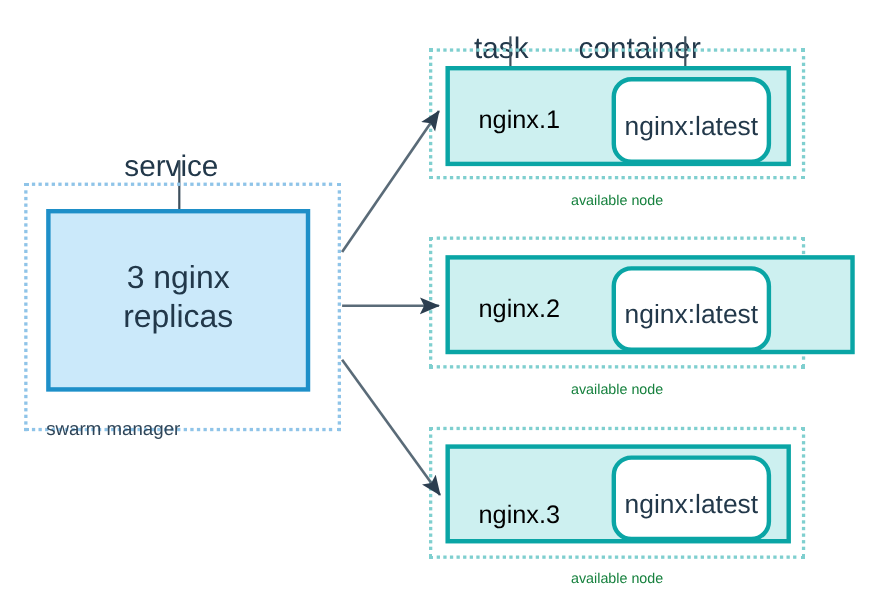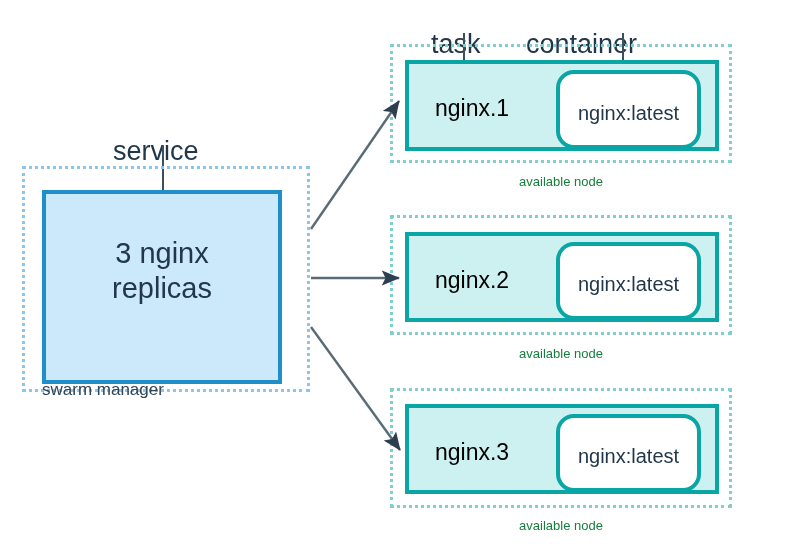--- a/index.html
+++ b/index.html
@@ -84,21 +84,21 @@
     position: absolute;
     background: #ffffff;
     border: 4px solid #0aa5a5;
     border-radius: 18px;
     box-sizing: border-box;
   }
   .container-text {
     position: absolute;
     left: 0; right: 0;
     text-align: center;
-    font-size: 20px;
+    font-size: 24px;
     color: #22384a;
   }
   .node-caption {
     position: absolute;
     text-align: center;
     font-size: 13px;
     color: #15803d;
   }
 
   
@@ -118,49 +118,49 @@
   <div class="lbl callout-label" style="left:113px; top:110px;">service</div>
   <div class="leader" style="left:162px; top:146px; height:84px;"></div>
 
   <div class="lbl callout-label" style="left:431px; top:3px;">task</div>
   <div class="leader" style="left:463px; top:33px; height:52px;"></div>
 
   <div class="lbl callout-label" style="left:526px; top:3px;">container</div>
   <div class="leader" style="left:622px; top:33px; height:56px;"></div>
 
   <div class="dotted-blue" style="left:22px; top:166px; width:288px; height:226px;"></div>
-  <div class="service-box" style="left:42px; top:190px; width:240px; height:194px;">
+  <div class="service-box" style="left:42px; top:190px; width:240px; height:166px;">
     <div class="service-text" style="top:42px;">
       <span>3 nginx</span><br>
       <span>replicas</span>
     </div>
   </div>
   <div class="lbl caption" style="left:42px; top:353px; width:240px; text-align:left;">swarm manager</div>
 
   <div class="dotted-teal" style="left:390px; top:44px; width:342px; height:119px;"></div>
   <div class="task-box" style="left:405px; top:60px; width:314px; height:91px;">
     <div class="task-text" style="left:26px; top:31px;">nginx.1</div>
     <div class="container-box" style="left:147px; top:6px; width:145px; height:79px;">
       <div class="container-text" style="top:28px;">nginx:latest</div>
     </div>
   </div>
   <div class="node-caption" style="left:390px; top:174px; width:342px;">available node</div>
 
   <div class="dotted-teal" style="left:390px; top:215px; width:342px; height:120px;"></div>
-  <div class="task-box" style="left:405px; top:232px; width:314px; height:90px;">
+  <div class="task-box" style="left:405px; top:232px; width:372px; height:90px;">
     <div class="task-text" style="left:26px; top:31px;">nginx.2</div>
     <div class="container-box" style="left:147px; top:6px; width:145px; height:78px;">
       <div class="container-text" style="top:27px;">nginx:latest</div>
     </div>
   </div>
   <div class="node-caption" style="left:390px; top:346px; width:342px;">available node</div>
 
   <div class="dotted-teal" style="left:390px; top:388px; width:342px; height:120px;"></div>
   <div class="task-box" style="left:405px; top:404px; width:314px; height:90px;">
-    <div class="task-text" style="left:26px; top:31px;">nginx.3</div>
+    <div class="task-text" style="left:26px; top:46px;">nginx.3</div>
     <div class="container-box" style="left:147px; top:6px; width:145px; height:78px;">
       <div class="container-text" style="top:27px;">nginx:latest</div>
     </div>
   </div>
   <div class="node-caption" style="left:390px; top:518px; width:342px;">available node</div>
 
   <svg class="arrows" viewBox="0 0 800 552">
     <defs>
       <marker id="ah" markerWidth="9" markerHeight="9" refX="7.2" refY="3.2" orient="auto" markerUnits="strokeWidth">
         <path d="M0,0 L7.6,3.2 L0,6.4 L1.6,3.2 z" fill="#2c3e50"></path>

